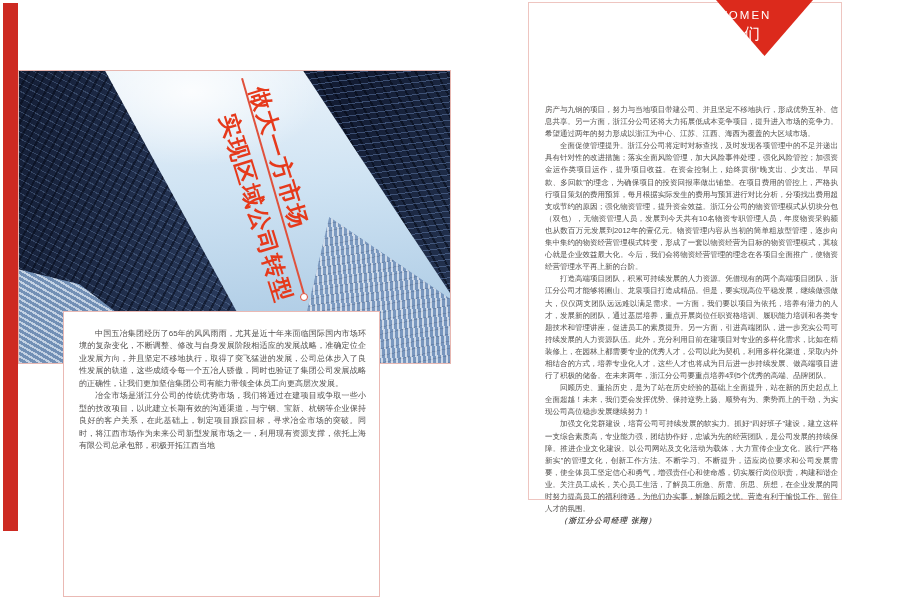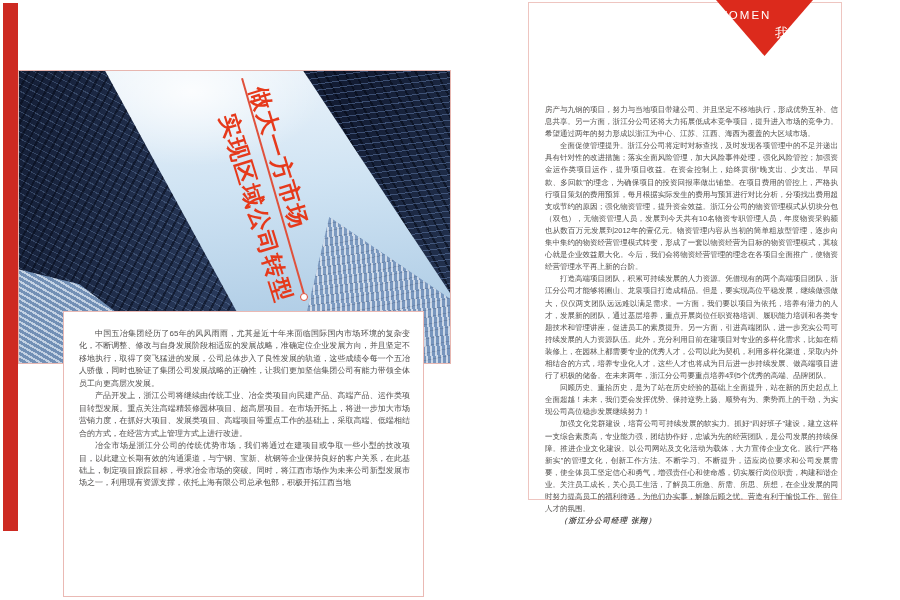--- a/index.html
+++ b/index.html
@@ -46,34 +46,34 @@
   }
   .diag-line{position:absolute;left:243px;top:78px;width:227px;height:1.5px;background:#e0513c;
     transform:rotate(74deg);transform-origin:0 0;}
   .line-circle{position:absolute;left:300px;top:293px;width:8px;height:8px;border-radius:50%;
     border:1.5px solid #e0513c;background:#ffffff;box-sizing:border-box;}
   .title-rot{position:absolute;white-space:nowrap;font-weight:bold;color:#e6391b;
     font-size:23px;letter-spacing:1.5px;transform-origin:0 0;transform:rotate(73deg);}
   .title1{left:272px;top:83px;}
   .title2{left:242px;top:110px;}
   .left-box{
-    position:absolute;left:63px;top:311px;width:361px;height:286px;background:#ffffff;
+    position:absolute;left:63px;top:311px;width:317px;height:286px;background:#ffffff;
     border:1px solid #eab9b4;box-sizing:border-box;padding:16px 13px 0 15px;
   }
   .left-box p{margin:0;font-size:8px;line-height:12.45px;text-align:justify;
     text-indent:2em;color:#514f4e;}
   
   .right-box{position:absolute;left:528px;top:2px;width:314px;height:498px;background:#ffffff;
     border:1px solid #eec5c0;box-sizing:border-box;}
   .triangle{position:absolute;left:716px;top:0;width:97px;height:56px;background:#dc2a1c;
     clip-path:polygon(0 0,100% 0,50% 100%);}
   .badge-en{position:absolute;left:716px;top:9px;width:97px;color:#ffffff;
     font-size:11.5px;letter-spacing:2px;}
-  .badge-cn{position:absolute;left:716px;top:24px;width:97px;text-align:right;color:#ffffff;
-    font-size:13px;letter-spacing:6px;text-indent:6px;}
+  .badge-cn{position:absolute;left:716px;top:24px;width:97px;text-align:left;color:#ffffff;
+    font-size:16px;letter-spacing:6px;text-indent:6px;}
   .right-text{position:absolute;left:545px;top:104px;width:293px;}
   .right-text p{margin:0;font-size:7.5px;line-height:12.1px;text-align:justify;
     text-indent:2em;color:#514f4d;}
   .right-text p.cont{text-indent:0;}
   .signature{margin-top:6px;text-align:right;font-weight:bold;font-size:8.5px;
     letter-spacing:1px;color:#3f3d3b;text-indent:0;font-style:italic;}
 </style>
 </head>
 <body>
 
@@ -89,21 +89,20 @@
   </div>
 
   <div class="diag-line"></div>
   <div class="line-circle"></div>
 
   <div class="title-rot title1">做大一方市场</div>
   <div class="title-rot title2">实现区域公司转型</div>
 
   <div class="left-box">
     <p>中国五冶集团经历了65年的风风雨雨，尤其是近十年来面临国际国内市场环境的复杂变化，不断调整、修改与自身发展阶段相适应的发展战略，准确定位企业发展方向，并且坚定不移地执行，取得了突飞猛进的发展，公司总体步入了良性发展的轨道，这些成绩令每一个五冶人骄傲，同时也验证了集团公司发展战略的正确性，让我们更加坚信集团公司有能力带领全体员工向更高层次发展。</p>
-    <p>产品开发上，浙江公司将继续由传统工业、冶金类项目向民建产品、高端产品、运作类项目转型发展。重点关注高端精装修园林项目、超高层项目。在市场开拓上，将进一步加大市场营销力度，在抓好大项目、发展类项目、高端项目等重点工作的基础上，采取高端、低端相结合的方式，在经营方式上管理方式上进行改进。</p>
     <p>冶金市场是浙江分公司的传统优势市场，我们将通过在建项目或争取一些小型的技改项目，以此建立长期有效的沟通渠道，与宁钢、宝新、杭钢等企业保持良好的客户关系，在此基础上，制定项目跟踪目标，寻求冶金市场的突破。同时，将江西市场作为未来公司新型发展市场之一，利用现有资源支撑，依托上海有限公司总承包部，积极开拓江西当地</p>
   </div>
 
   <div class="right-box"></div>
 
   <div class="triangle"></div>
   <div class="badge-en">WOMEN</div>
   <div class="badge-cn">我们</div>
 
   <div class="right-text">

